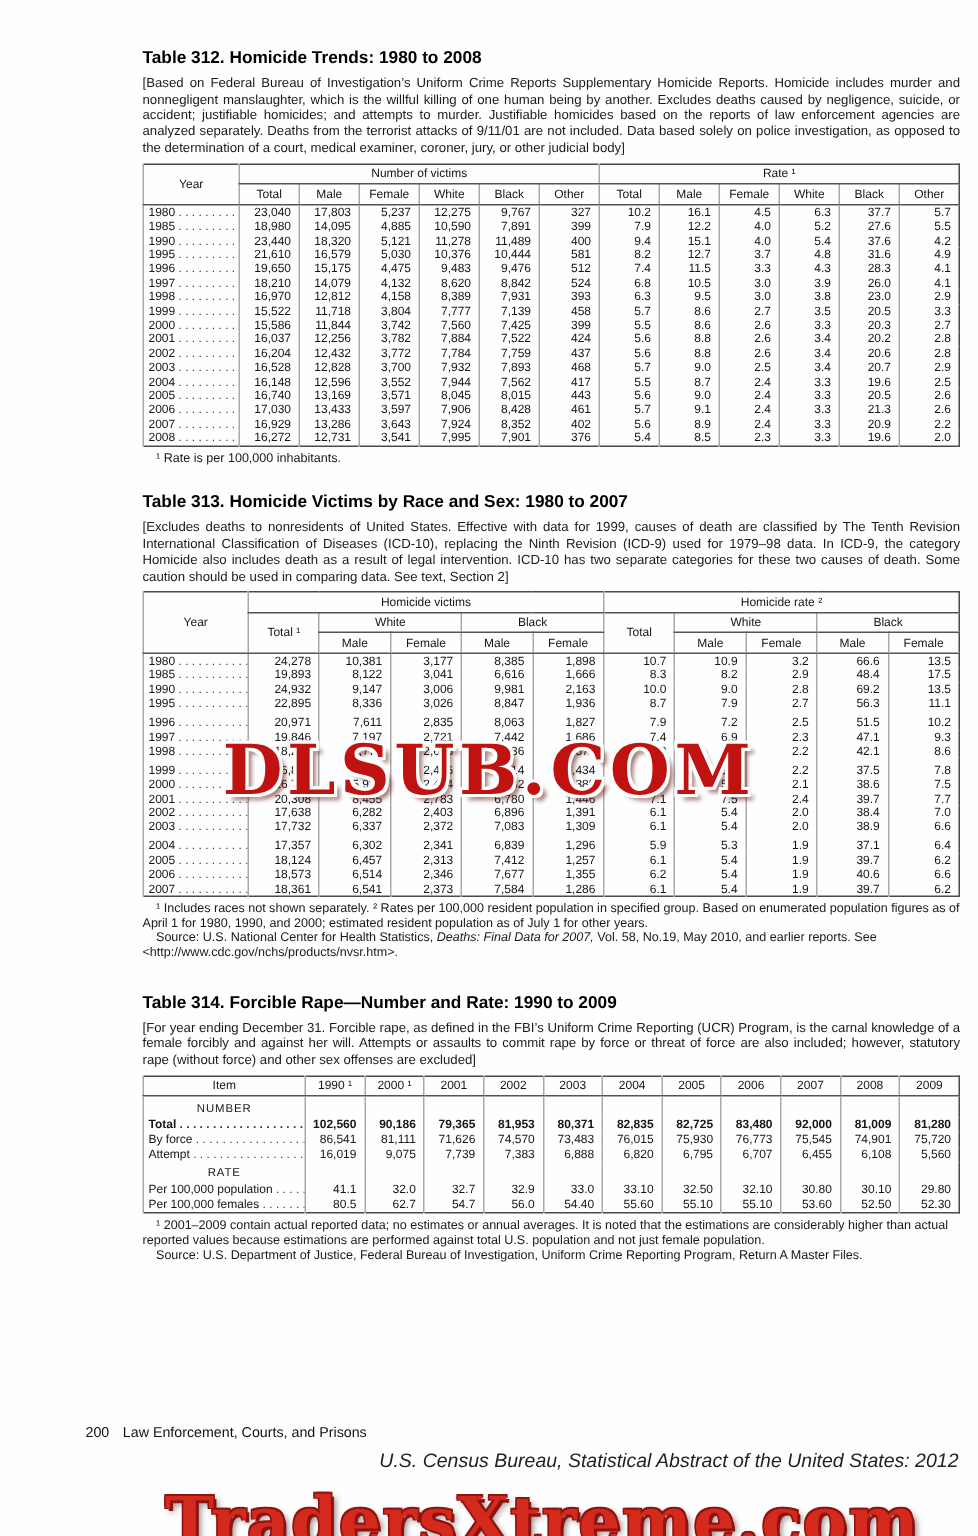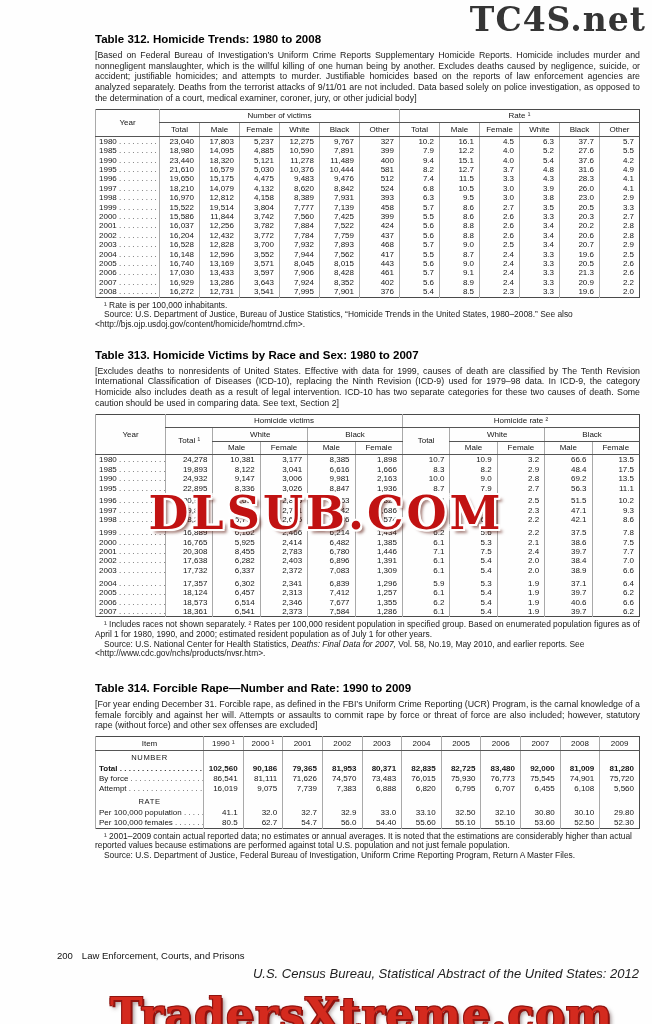--- a/index.html
+++ b/index.html
@@ -45,21 +45,20 @@
 
   .footer-left{position:absolute;left:57px;top:950px;font-size:9.5px;color:#111;}
   .footer-left .sec{margin-left:9px;}
   .footer-right{position:absolute;right:13px;top:966px;font-size:13px;font-style:italic;color:#222;}
 </style>
 </head>
 <body>
 
 <div class="page">
 
-  <div class="wm wm-top">TC4S.net</div>
 
   <div class="content">
 
     <section class="tbl-block">
       <h2 class="tbl-title">Table 312. Homicide Trends: 1980 to 2008</h2>
       <p class="intro">[Based on Federal Bureau of Investigation’s Uniform Crime Reports Supplementary Homicide Reports. Homicide includes murder and nonnegligent manslaughter, which is the willful killing of one human being by another. Excludes deaths caused by negligence, suicide, or accident; justifiable homicides; and attempts to murder. Justifiable homicides based on the reports of law enforcement agencies are analyzed separately. Deaths from the terrorist attacks of 9/11/01 are not included. Data based solely on police investigation, as opposed to the determination of a court, medical examiner, coroner, jury, or other judicial body]</p>
       <table id="t312">
         <colgroup>
             <col style="width:64px">
           </colgroup>
@@ -186,21 +185,21 @@
               <td class="num">6.3</td>
               <td class="num">9.5</td>
               <td class="num">3.0</td>
               <td class="num">3.8</td>
               <td class="num">23.0</td>
               <td class="num">2.9</td>
             </tr>
             <tr>
               <td class="stub"><span class="leader">1999</span></td>
               <td class="num">15,522</td>
-              <td class="num">19,514</td>
+              <td class="num">11,718</td>
               <td class="num">3,804</td>
               <td class="num">7,777</td>
               <td class="num">7,139</td>
               <td class="num">458</td>
               <td class="num">5.7</td>
               <td class="num">8.6</td>
               <td class="num">2.7</td>
               <td class="num">3.5</td>
               <td class="num">20.5</td>
               <td class="num">3.3</td>
@@ -337,21 +336,20 @@
               <td class="num">8.5</td>
               <td class="num">2.3</td>
               <td class="num">3.3</td>
               <td class="num">19.6</td>
               <td class="num">2.0</td>
             </tr>
           </tbody>
       </table>
       <div class="notes">
         <p class="note">¹ Rate is per 100,000 inhabitants.</p>
-        <p class="note">Source: U.S. Department of Justice, Bureau of Justice Statistics, “Homicide Trends in the United States, 1980–2008.” See also &lt;http://bjs.ojp.usdoj.gov/content/homicide/homtrnd.cfm&gt;.</p>
       </div>
     </section>
 
     <section class="tbl-block" id="b313">
       <h2 class="tbl-title">Table 313. Homicide Victims by Race and Sex: 1980 to 2007</h2>
       <p class="intro">[Excludes deaths to nonresidents of United States. Effective with data for 1999, causes of death are classified by The Tenth Revision International Classification of Diseases (ICD-10), replacing the Ninth Revision (ICD-9) used for 1979–98 data. In ICD-9, the category Homicide also includes death as a result of legal intervention. ICD-10 has two separate categories for these two causes of death. Some caution should be used in comparing data. See text, Section 2]</p>
       <table id="t313">
         <colgroup>
             <col style="width:70px">
           </colgroup>

